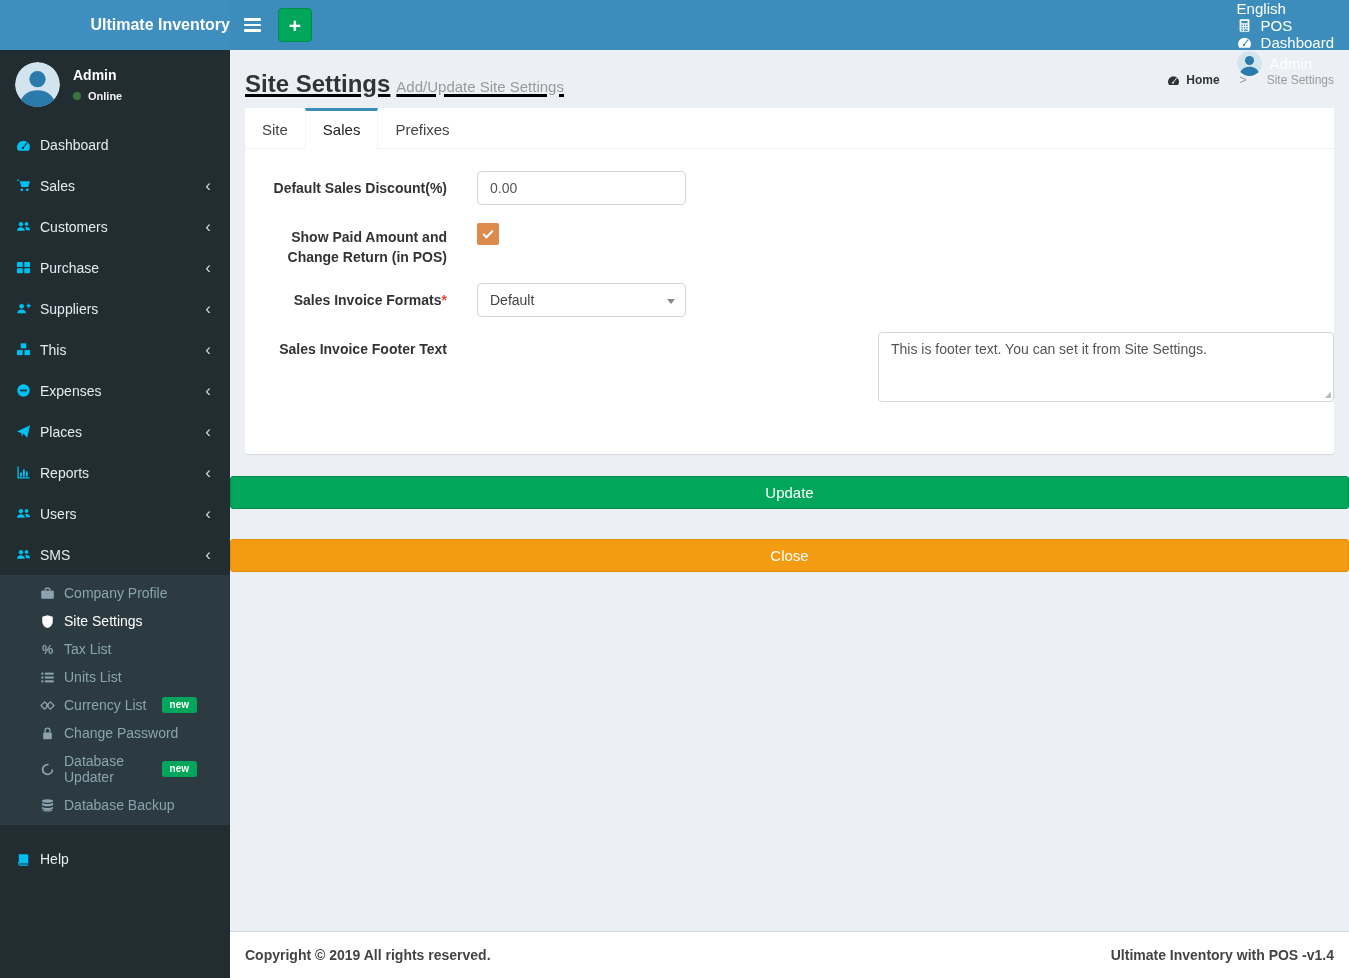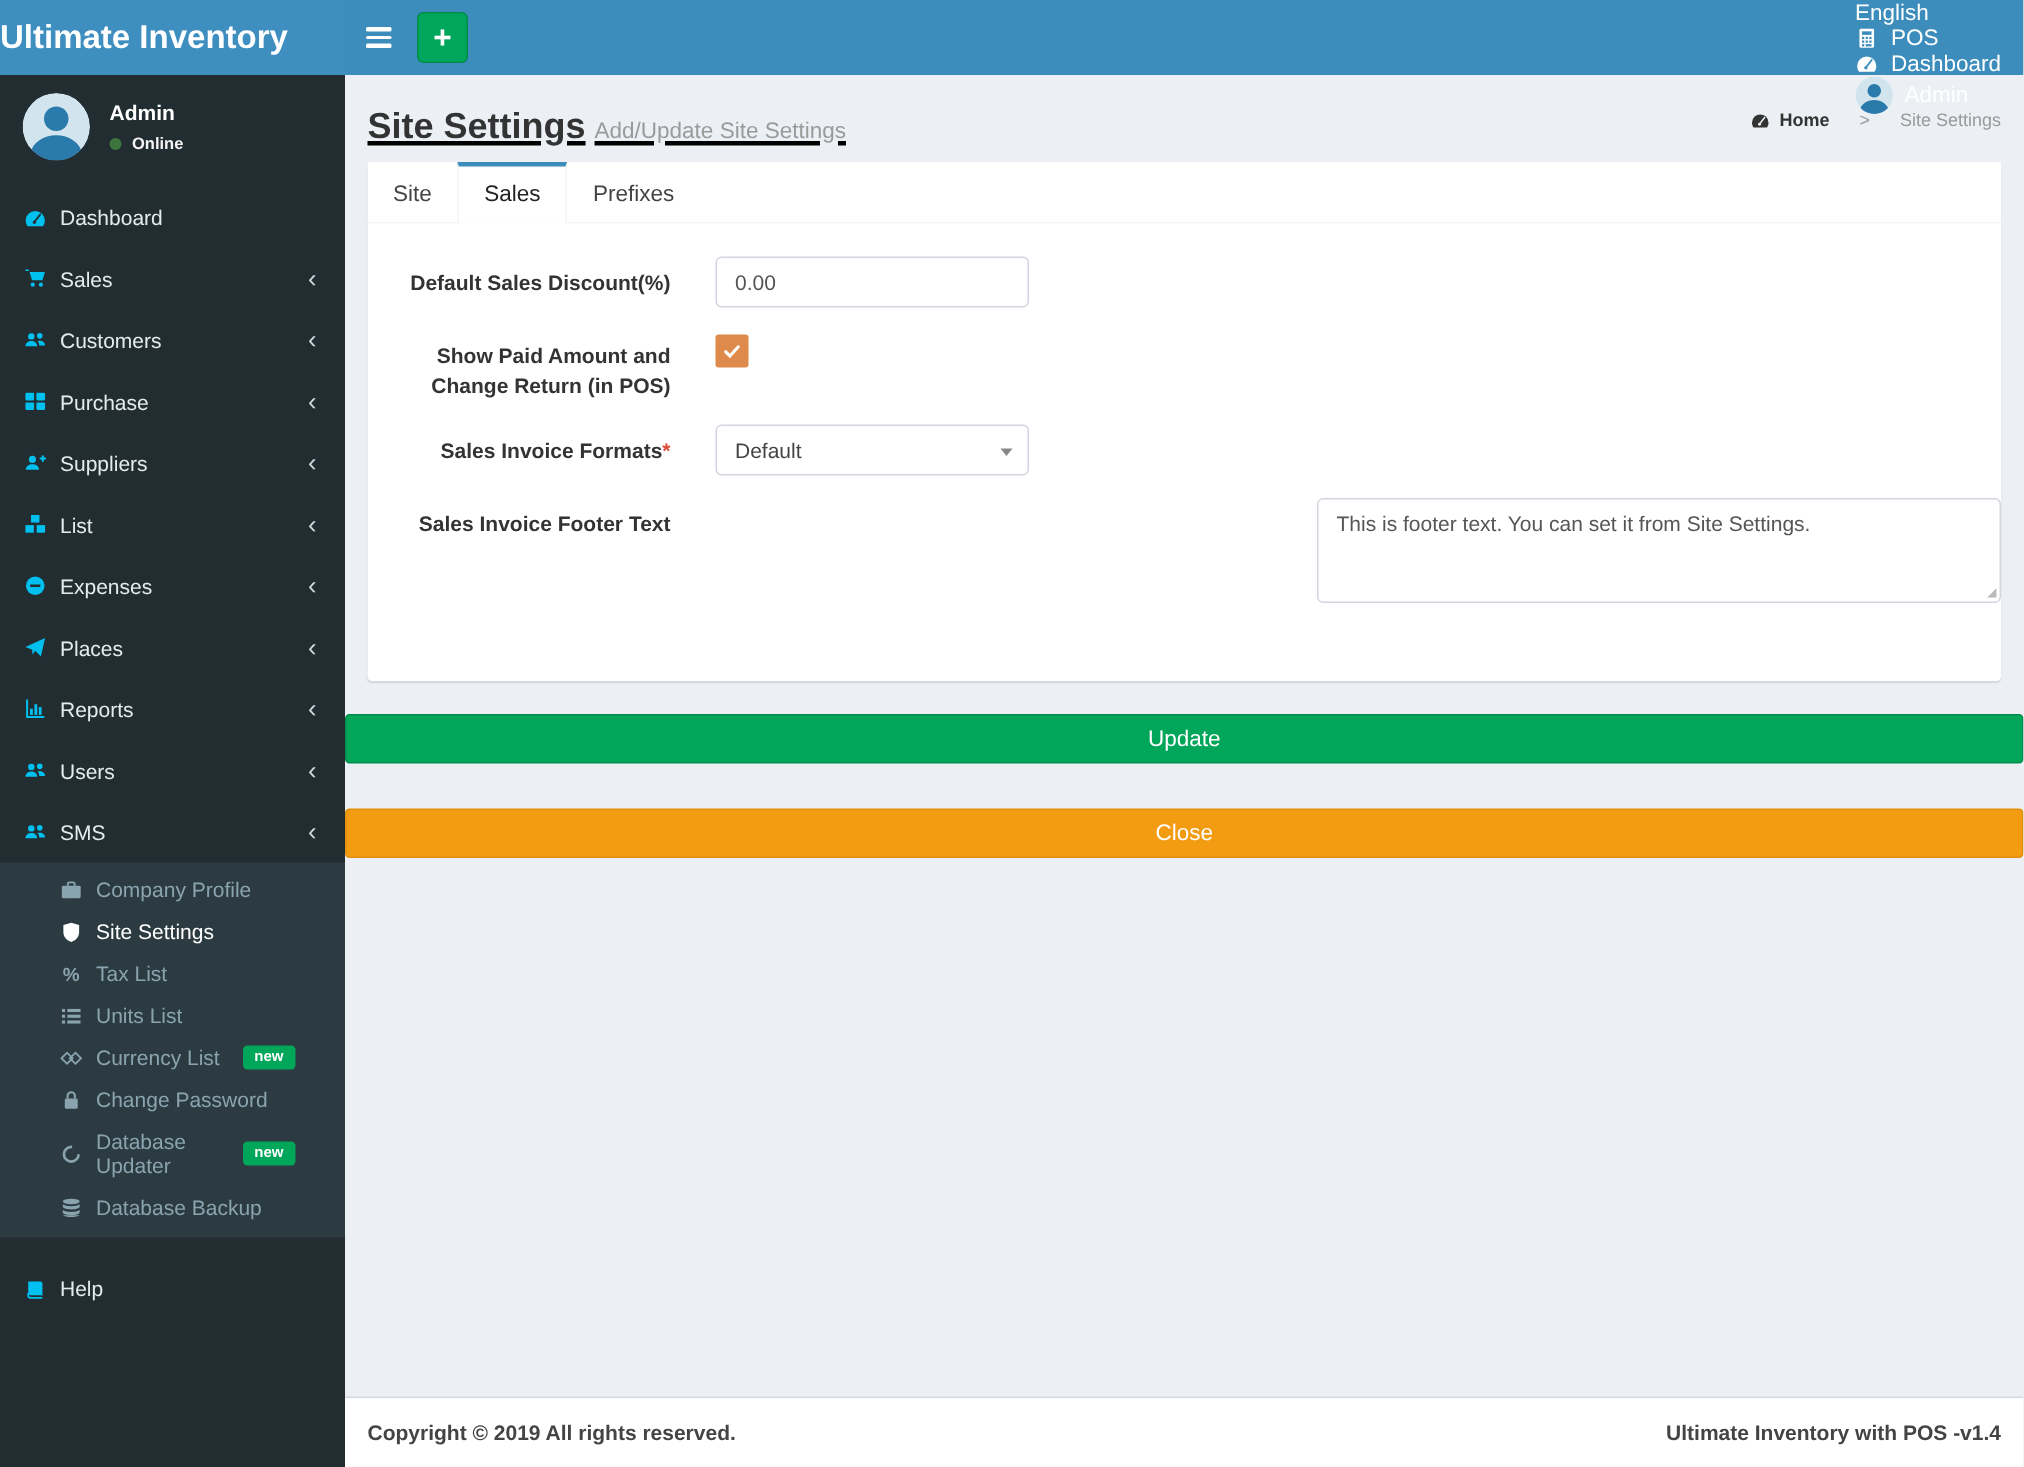--- a/index.html
+++ b/index.html
@@ -2,22 +2,22 @@
 <html><head>
 <meta charset="utf-8">
 <style>
   * { margin:0; padding:0; box-sizing:border-box; }
   html,body { width:1349px; height:978px; overflow:hidden; }
   body { font-family:"Liberation Sans", sans-serif; background:#ecf0f5; position:relative; }
   a { text-decoration:none; }
 
   
   .topbar { position:absolute; top:0; left:0; width:100%; height:50px; display:flex; z-index:10; }
-  .logo { width:230px; height:50px; background:#3e8ec0; color:#fff; font-size:22px; font-weight:bold;
-          display:flex; align-items:center; justify-content:flex-start; cursor:pointer; }
+  .logo { width:230px; height:50px; background:#3e8ec0; color:#fff; font-size:16px; font-weight:bold;
+          display:flex; align-items:center; justify-content:flex-end; cursor:pointer; }
   .navbar { flex:1; background:#3c8dbc; display:flex; align-items:center; }
   .hamburger { width:44px; height:50px; display:flex; flex-direction:column; gap:3px;
                align-items:center; justify-content:center; cursor:pointer; }
   .hamburger i { width:17px; height:2.5px; background:#fff; border-radius:1px; }
   .plus-btn { width:34px; height:34px; margin-left:4px; background:#00a65a; border:1px solid #008d4c;
               border-radius:4px; color:#fff; font-size:21px; font-weight:bold; line-height:1;
               display:flex; align-items:center; justify-content:center; cursor:pointer; }
   .nav-right { margin-left:auto; display:flex; align-items:stretch; height:100%;flex-direction:column; }
   .nav-item { display:flex; align-items:center; gap:8px; color:#fff; font-size:15px; padding:0 15px;
               cursor:pointer; --icon-bg:#3c8dbc; }
@@ -254,21 +254,21 @@
       </li>
       <li class="menu-item">
         <a>
           <span class="icon">
             <svg viewBox="0 0 16 16" fill="currentColor">
               <rect x="5" y="1.4" width="6" height="5.4"></rect>
               <rect x="1" y="8.6" width="6" height="5.4"></rect>
               <rect x="9" y="8.6" width="6" height="5.4"></rect>
             </svg>
           </span>
-          <span class="label">List</span>
+          <span class="label">This</span>
           <span class="chev">‹</span>
         </a>
       </li>
       <li class="menu-item">
         <a>
           <span class="icon">
             <svg viewBox="0 0 16 16">
               <circle cx="8" cy="8" r="6.6" fill="currentColor"></circle>
               <rect x="4.4" y="7.1" width="7.2" height="1.8" fill="var(--icon-bg,#222d32)"></rect>
             </svg>

